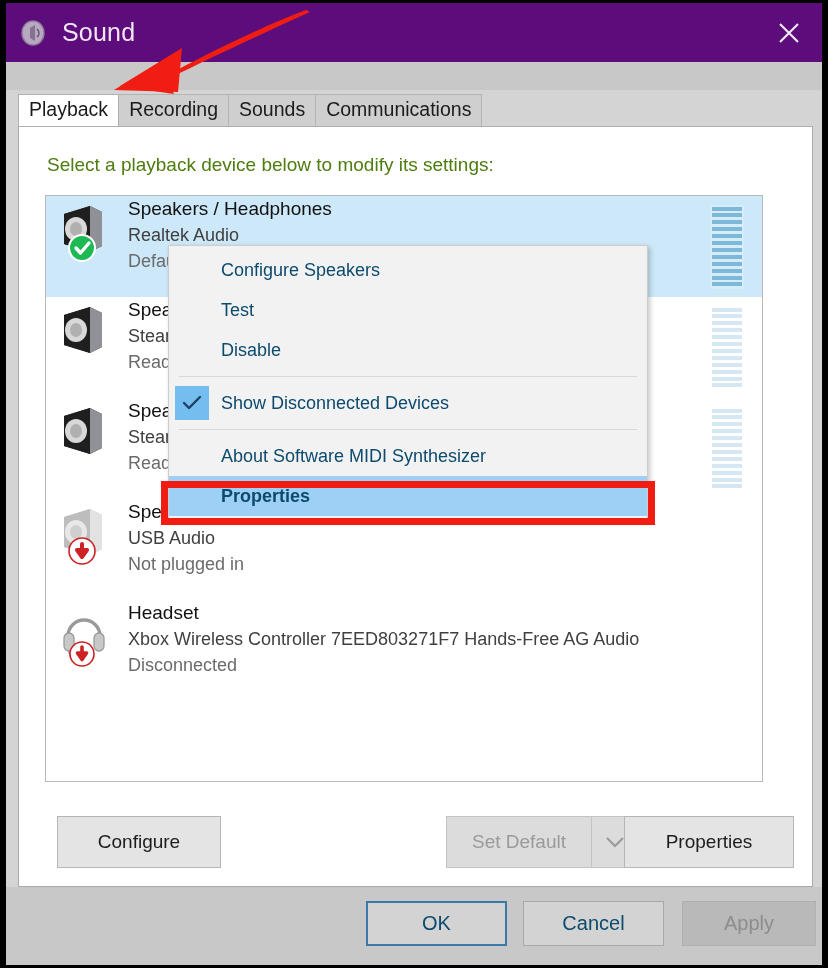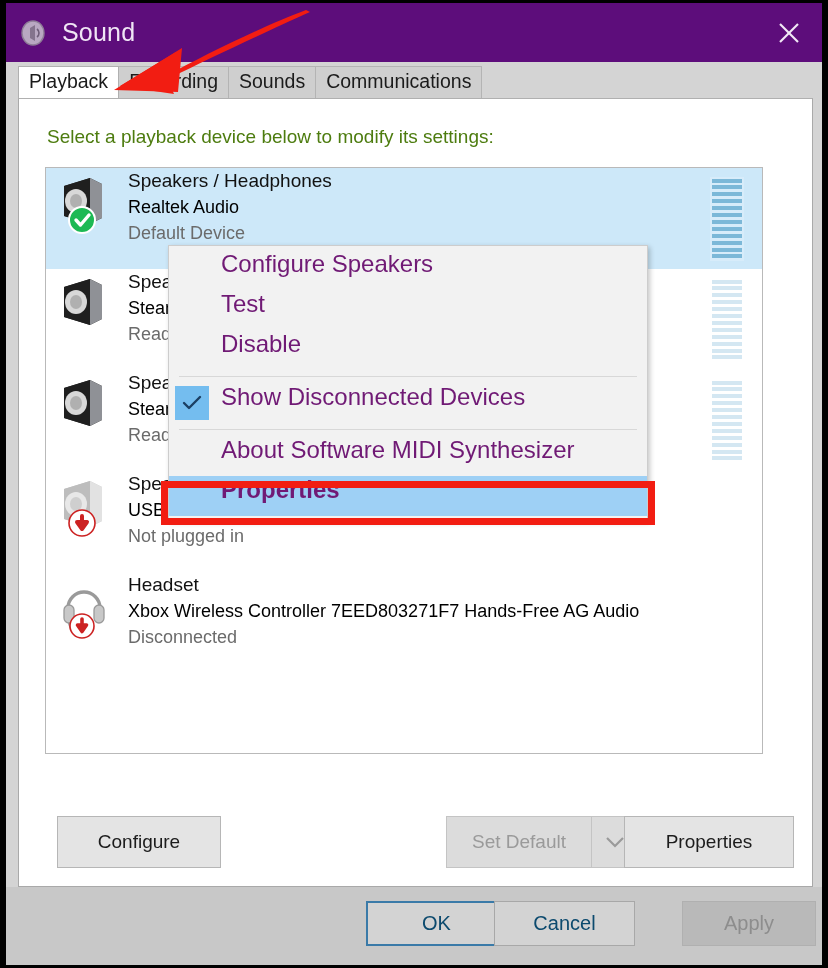--- a/index.html
+++ b/index.html
@@ -51,21 +51,21 @@
     display: flex; align-items: center; justify-content: center;
     cursor: pointer;
   }
   .close-btn svg { display:block; }
 
   
   .dialog-body {
     flex: 1 1 auto;
     background: #d4d4d4;
     position: relative;
-    display: flex; flex-direction: column;
+    display: flex; flex-direction: column; margin-top: 28px;
   }
 
   
   .tabstrip {
     position: relative;
     height: 36px;
     background: #d4d4d4;
     display: flex;
     align-items: flex-end;
     padding-left: 12px;
@@ -133,21 +133,21 @@
     position: relative;
     width: 62px; height: 70px;
     flex: 0 0 auto;
     margin-right: 10px;
   }
   .dev-text { display: flex; flex-direction: column; justify-content: center; }
   .dev-name {
     font-size: 19px; color: #111; line-height: 1.42;
   }
   .dev-sub {
-    font-size: 18px; color: #000000; line-height: 1.42;
+    font-size: 18px; color: #404040; line-height: 1.42;
   }
   .dev-status {
     font-size: 18px; color: #6b6b6b; line-height: 1.42;
   }
   .meter {
     position: absolute;
     right: 18px; top: 50%;
     transform: translateY(-50%);
     width: 34px; height: 84px;
     display: flex; flex-direction: column; justify-content: space-between;
@@ -197,40 +197,40 @@
     height: 45px;
     font-size: 20px;
     background: #d3d3d3;
     border: 1px solid #a8a8a8;
     color: #0c4a6e;
     display: flex; align-items: center; justify-content: center;
     cursor: pointer;
     font-family: "Liberation Sans", sans-serif;
   }
   #ok-btn { left: 360px; width: 141px; border: 2px solid #3a7aa8; background: #d3d3d3; }
-  #cancel-btn { left: 488px; width: 141px; }
+  #cancel-btn { left: 517px; width: 141px; }
   #apply-btn { left: 676px; width: 134px; background: #b9b9b9; border-color: #b0b0b0; color: #8d8d8d; cursor: default; }
 
   
   .ctxmenu {
     position: absolute;
     left: 168px; top: 245px;
     width: 480px;
     background: #f2f2f2;
     border: 1px solid #cdcdcd;
     box-shadow: 2px 2px 5px rgba(0,0,0,0.22);
     z-index: 30;
     padding: 4px 0 0 0;
   }
   .mi {
     position: relative;
     height: 40px;
-    display: flex; align-items: flex-start;
-    font-size: 24px;
-    color: #701a75;
+    display: flex; align-items: center;
+    font-size: 18px;
+    color: #0c4a6e;
     padding-left: 52px;
     cursor: pointer;
   }
   .mi .chk {
     position: absolute; left: 6px; top: 3px;
     width: 34px; height: 34px;
     background: #74bdef;
     display: flex; align-items: center; justify-content: center;
   }
   .mi .chk svg { display:block; }

